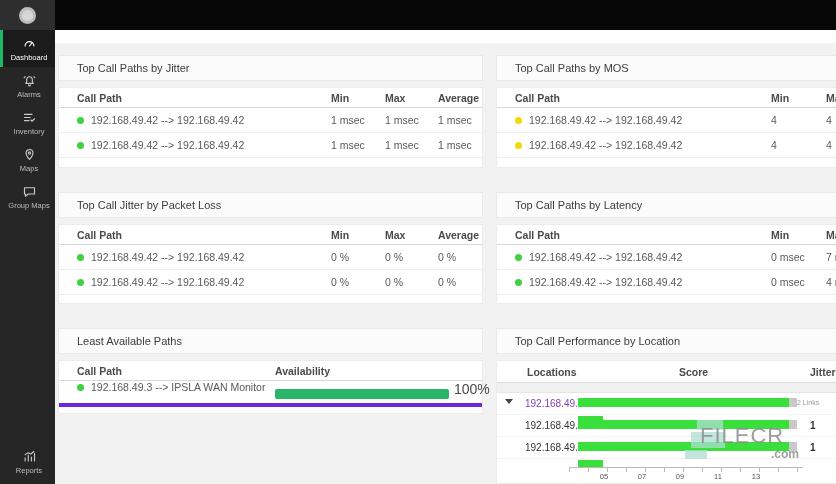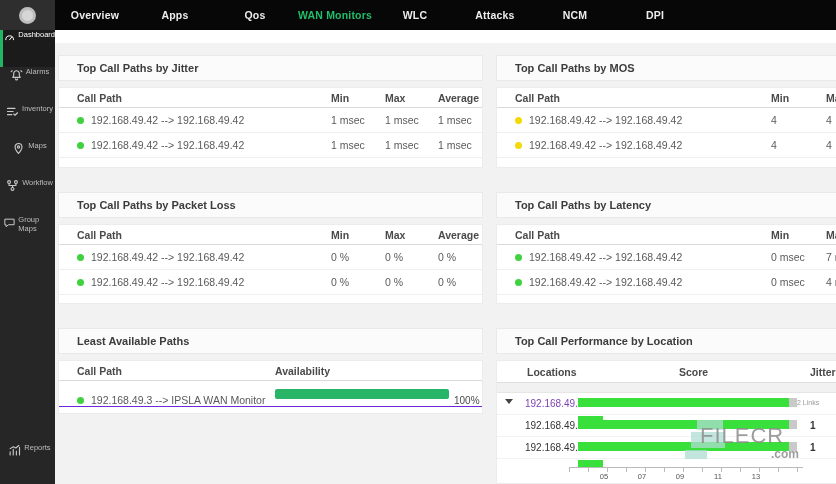--- a/index.html
+++ b/index.html
@@ -10,52 +10,52 @@
   
   .topnav { position:absolute; left:0; top:0; width:836px; height:30px; background:#070707; display:flex; z-index:5; }
   .logo-box { width:55px; height:30px; background:#2e2e2e; display:flex; align-items:center; justify-content:center; }
   .logo-circle { width:17px; height:17px; border-radius:50%; background:#d6d6d6; border:3px solid #bdbdbd; }
   .tabs { display:flex; align-items:center; }
   .tab { width:80px; text-align:center; font-size:10.5px; font-weight:700; color:#ededed; letter-spacing:.2px; cursor:pointer; }
   .tab.active { color:#1fbf6b; }
 
   
   .sidebar { position:absolute; left:0; top:30px; width:55px; height:454px; background:#262626; z-index:4; }
-  .side-item { width:55px; height:37px; display:flex; flex-direction:row; align-items:flex-start; justify-content:center; gap:2px; border-left:3px solid transparent; cursor:pointer; }
+  .side-item { width:55px; height:37px; display:flex; flex-direction:column; align-items:center; justify-content:center; gap:2px; border-left:3px solid transparent; cursor:pointer; }
   .side-item .lbl { font-size:7.5px; color:#bdbdbd; }
   .side-item svg { width:15px; height:15px; stroke:#c9c9c9; fill:none; stroke-width:1.8; stroke-linecap:round; stroke-linejoin:round; }
   .side-item.active { background:#1b1b1b; border-left:3px solid #21b666; }
   .side-item.active .lbl { color:#ffffff; }
   .side-item.active svg { stroke:#ffffff; }
   .side-bottom { position:absolute; left:0; bottom:4px; width:55px; }
   .side-arrow { position:absolute; right:2px; bottom:18px; width:0; height:0; border-top:3px solid transparent; border-bottom:3px solid transparent; border-left:4px solid #8a8a8a; }
 
   
   .content { position:absolute; left:55px; top:30px; width:781px; height:454px; background:#f2f2f2; overflow:hidden; }
   .top-white { position:absolute; left:0; top:0; width:781px; height:13px; background:#ffffff; }
 
   .panel-header { position:absolute; height:26px; background:#fbfbfb; border:1px solid #e9e9e9; display:flex; align-items:center; padding-left:18px; }
-  .panel-title { font-size:11px; font-weight:700; color:#3c3c3c; }
+  .panel-title { font-size:11px; font-weight:400; color:#3c3c3c; }
   .panel-body { position:absolute; background:#ffffff; border:1px solid #ececec; }
 
   .thead { display:flex; align-items:center; height:20px; border-bottom:1px solid #d9d9d9; font-size:10.5px; font-weight:700; color:#4a4a4a; }
   .trow { display:flex; align-items:center; height:25px; border-bottom:1px solid #efefef; font-size:10.5px; color:#5a5a5a; }
   .cell-path { padding-left:18px; display:flex; align-items:center; gap:7px; flex:0 0 auto; }
   .dot { width:7px; height:7px; border-radius:50%; flex:0 0 auto; }
   .dot.green { background:#3fd13f; }
   .dot.yellow { background:#f2d90a; }
   .colfix { position:absolute; }
   .c-min { left:272px; } .c-max { left:326px; } .c-avg { left:379px; }
   .rc-min { left:274px; } .rc-max { left:329px; }
   .table-rel { position:relative; }
 
   
-  .la-row { height:26px; border-bottom:1px solid #6d28d9; position:relative; display:flex; align-items:flex-end; font-size:10.5px; color:#5a5a5a; }
+  .la-row { height:26px; border-bottom:4px solid #6d28d9; position:relative; display:flex; align-items:flex-start; font-size:10.5px; color:#5a5a5a; }
   .avail-bar { position:absolute; left:216px; top:8px; height:10px; background:#28b567; border-radius:2px; }
-  .avail-label { position:absolute; left:395px; font-size:10px; color:#4a4a4a; }
+  .avail-label { position:absolute; left:395px; font-size:14px; color:#4a4a4a; }
 
   
   .perf-head { display:flex; align-items:center; height:22px; border-bottom:1px solid #dedede; font-size:10.5px; font-weight:700; color:#4a4a4a; position:relative; }
   .perf-band { height:10px; background:#f1f1f1; border-bottom:1px solid #e6e6e6; }
   .perf-row { position:relative; height:22px; border-bottom:1px solid #f3f3f3; }
   .perf-loc { position:absolute; left:28px; top:5px; font-size:10px; color:#333; }
   .perf-loc.purple { color:#7d3fb2; }
   .perf-arrow { position:absolute; left:8px; top:6px; width:0; height:0; border-left:4px solid transparent; border-right:4px solid transparent; border-top:5px solid #444; cursor:pointer; }
   .bar-wrap { position:absolute; left:81px; top:5px; width:222px; }
   .bar-main { height:9px; background:#39e03c; display:inline-block; vertical-align:top; }
@@ -74,30 +74,20 @@
 </style>
 </head>
 <body>
 
 <div class="stage">
 
   <div class="topnav">
     <div class="logo-box">
       <div class="logo-circle"></div>
     </div>
-    <div class="tabs">
-      <div class="tab">Overview</div>
-      <div class="tab">Apps</div>
-      <div class="tab">Qos</div>
-      <div class="tab active">WAN Monitors</div>
-      <div class="tab">WLC</div>
-      <div class="tab">Attacks</div>
-      <div class="tab">NCM</div>
-      <div class="tab">DPI</div>
-    </div>
   </div>
 
   <div class="sidebar">
     <div class="side-item active">
       <svg viewBox="0 0 24 24">
           <path d="M5 16a7 7 0 0 1 14 0"></path>
           <path d="M12 16l4-5"></path>
         </svg>
       <span class="lbl">Dashboard</span>
     </div>
@@ -115,29 +105,20 @@
           <path d="M14 16l2 2 4-4"></path>
         </svg>
       <span class="lbl">Inventory</span>
     </div>
     <div class="side-item">
       <svg viewBox="0 0 24 24">
           <path d="M12 4a5.5 5.5 0 0 1 5.5 5.5C17.5 13.5 12 20 12 20S6.5 13.5 6.5 9.5A5.5 5.5 0 0 1 12 4z"></path>
           <circle cx="12" cy="9.5" r="1.8"></circle>
         </svg>
       <span class="lbl">Maps</span>
-    </div>
-    <div class="side-item">
-      <svg viewBox="0 0 24 24">
-          <circle cx="6.5" cy="6.5" r="2.3"></circle>
-          <circle cx="17.5" cy="6.5" r="2.3"></circle>
-          <circle cx="12" cy="17.5" r="2.3"></circle>
-          <path d="M6.5 9v3h11V9M12 12v3"></path>
-        </svg>
-      <span class="lbl">Workflow</span>
     </div>
     <div class="side-item">
       <svg viewBox="0 0 24 24">
           <path d="M4 6h16v10h-10l-4.5 3.5V16H4z"></path>
         </svg>
       <span class="lbl">Group Maps</span>
     </div>
 
     <div class="side-bottom">
       <div class="side-item">
@@ -204,21 +185,21 @@
         <span class="cell-path">
             <span class="dot yellow"></span>
             <span>192.168.49.42 --&gt; 192.168.49.42</span>
           </span>
         <span class="colfix rc-min">4</span>
         <span class="colfix rc-max">4</span>
       </div>
     </div>
 
     <div class="panel-header" style="left:3px; top:162px; width:425px;">
-      <span class="panel-title">Top Call Paths by Packet Loss</span>
+      <span class="panel-title">Top Call Jitter by Packet Loss</span>
     </div>
     <div class="panel-body" style="left:3px; top:194px; width:425px; height:80px;">
       <div class="thead table-rel">
         <span class="cell-path">Call Path</span>
         <span class="colfix c-min">Min</span>
         <span class="colfix c-max">Max</span>
         <span class="colfix c-avg">Average</span>
       </div>
       <div class="trow table-rel">
         <span class="cell-path">

